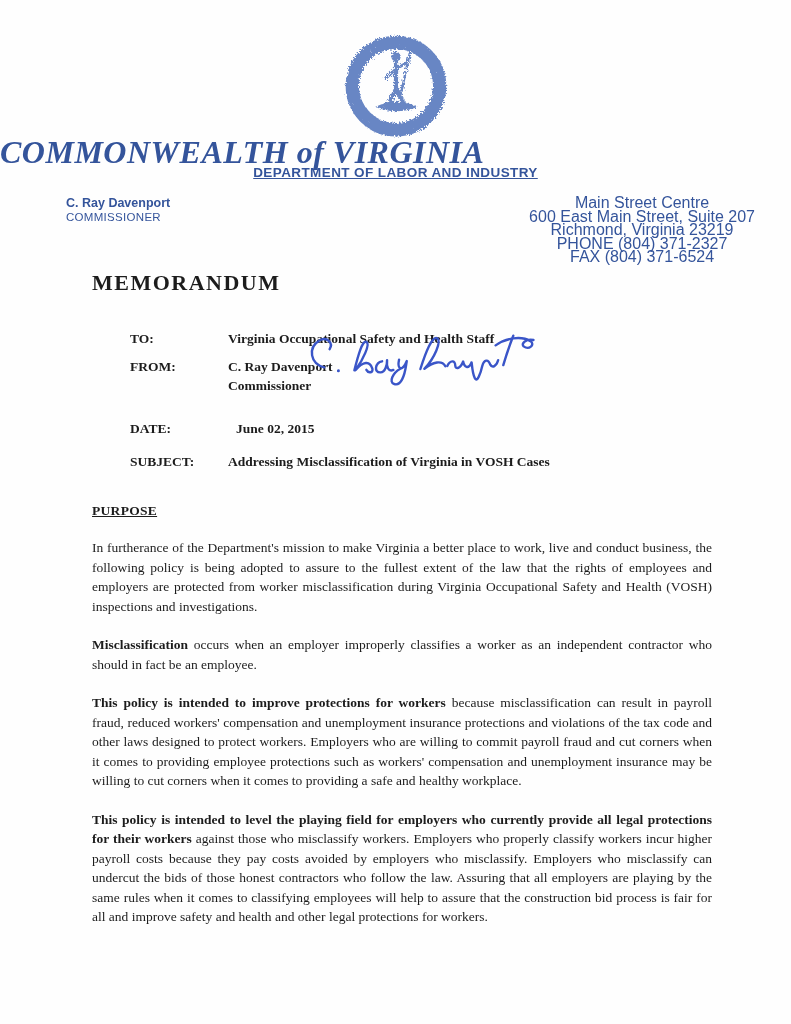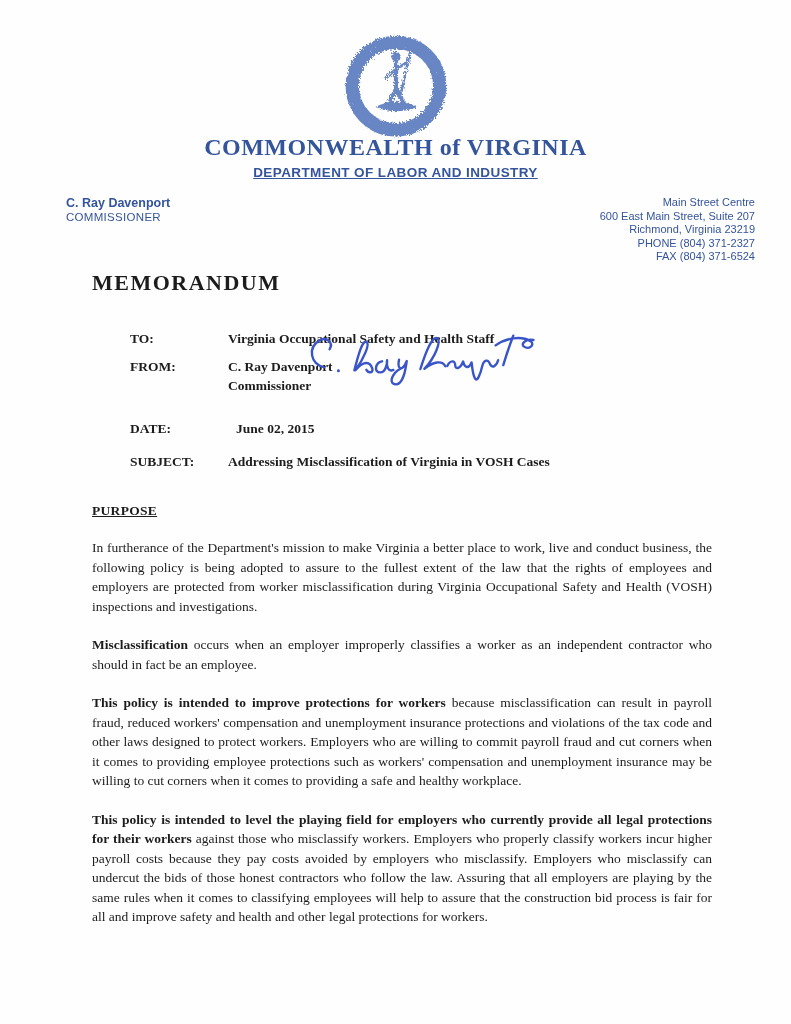--- a/index.html
+++ b/index.html
@@ -19,46 +19,46 @@
     color:var(--ink);
     overflow:hidden;
   }
   
   .seal{
     position:absolute;left:50%;top:30px;transform:translateX(-50%);
     width:114px;height:114px;color:var(--seal_blue);
   }
   .org-name{
     position:absolute;left:0;right:0;top:134px;
-    text-align:center;
+    text-align:left;
     font-family:"Liberation Serif", serif;
-    font-weight:bold;
-    font-size:24px;letter-spacing:0.5px;
+    font-weight:bold;font-style:italic;
+    font-size:32px;letter-spacing:0.5px;
     color:var(--header_blue);
   }
   .dept-name{
     position:absolute;left:0;right:0;top:165px;
     text-align:center;
     font-family:"Liberation Sans", sans-serif;
     font-weight:bold;font-size:13.5px;letter-spacing:0.4px;
     color:var(--header_blue);
     text-decoration:underline;
   }
   .commissioner{
     position:absolute;left:66px;top:196px;
     font-family:"Liberation Sans", sans-serif;
     color:var(--header_blue);line-height:14px;
   }
   .commissioner .name{font-weight:bold;font-size:12.5px;}
   .commissioner .title{font-size:11.5px;letter-spacing:0.3px;}
   .address{
     position:absolute;right:36px;top:196px;
-    text-align:right;
+    text-align:center;
     font-family:"Liberation Sans", sans-serif;
-    font-size:11px;line-height:13.5px;
+    font-size:16px;line-height:13.5px;
     color:var(--header_blue);
   }
   
   .memo-title{
     position:absolute;left:92px;top:270px;
     font-weight:bold;font-size:22px;letter-spacing:1.5px;
   }
   .memo-row{
     position:absolute;left:92px;width:640px;
     display:flex;

